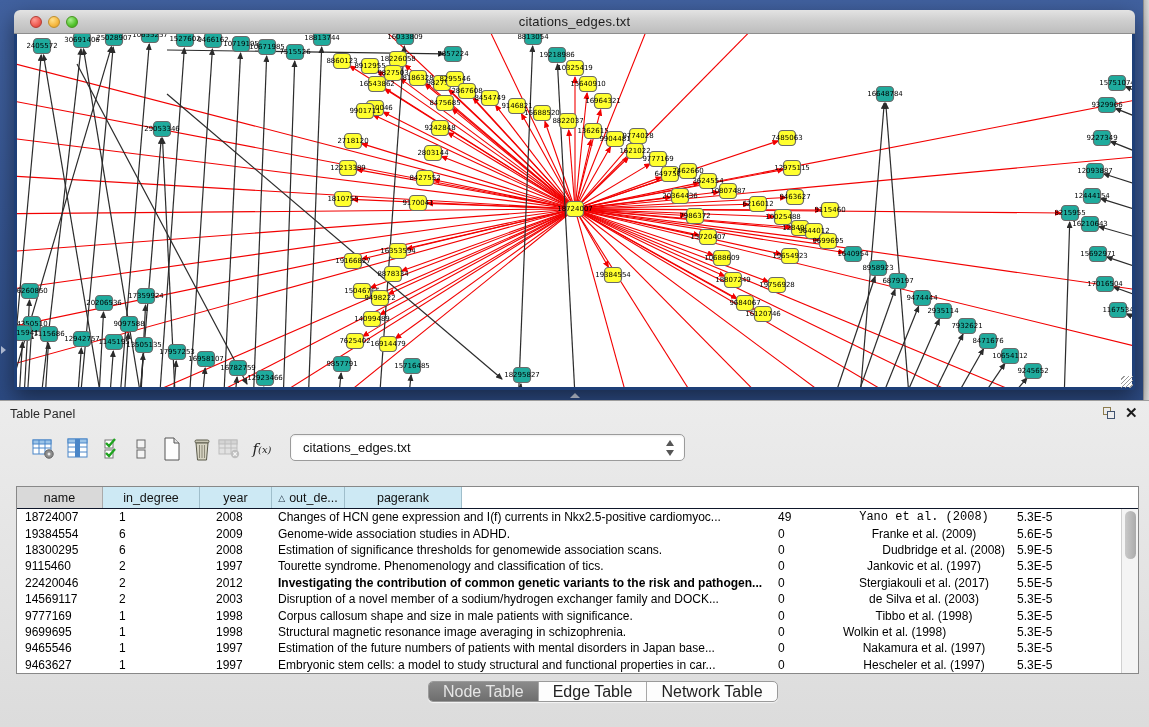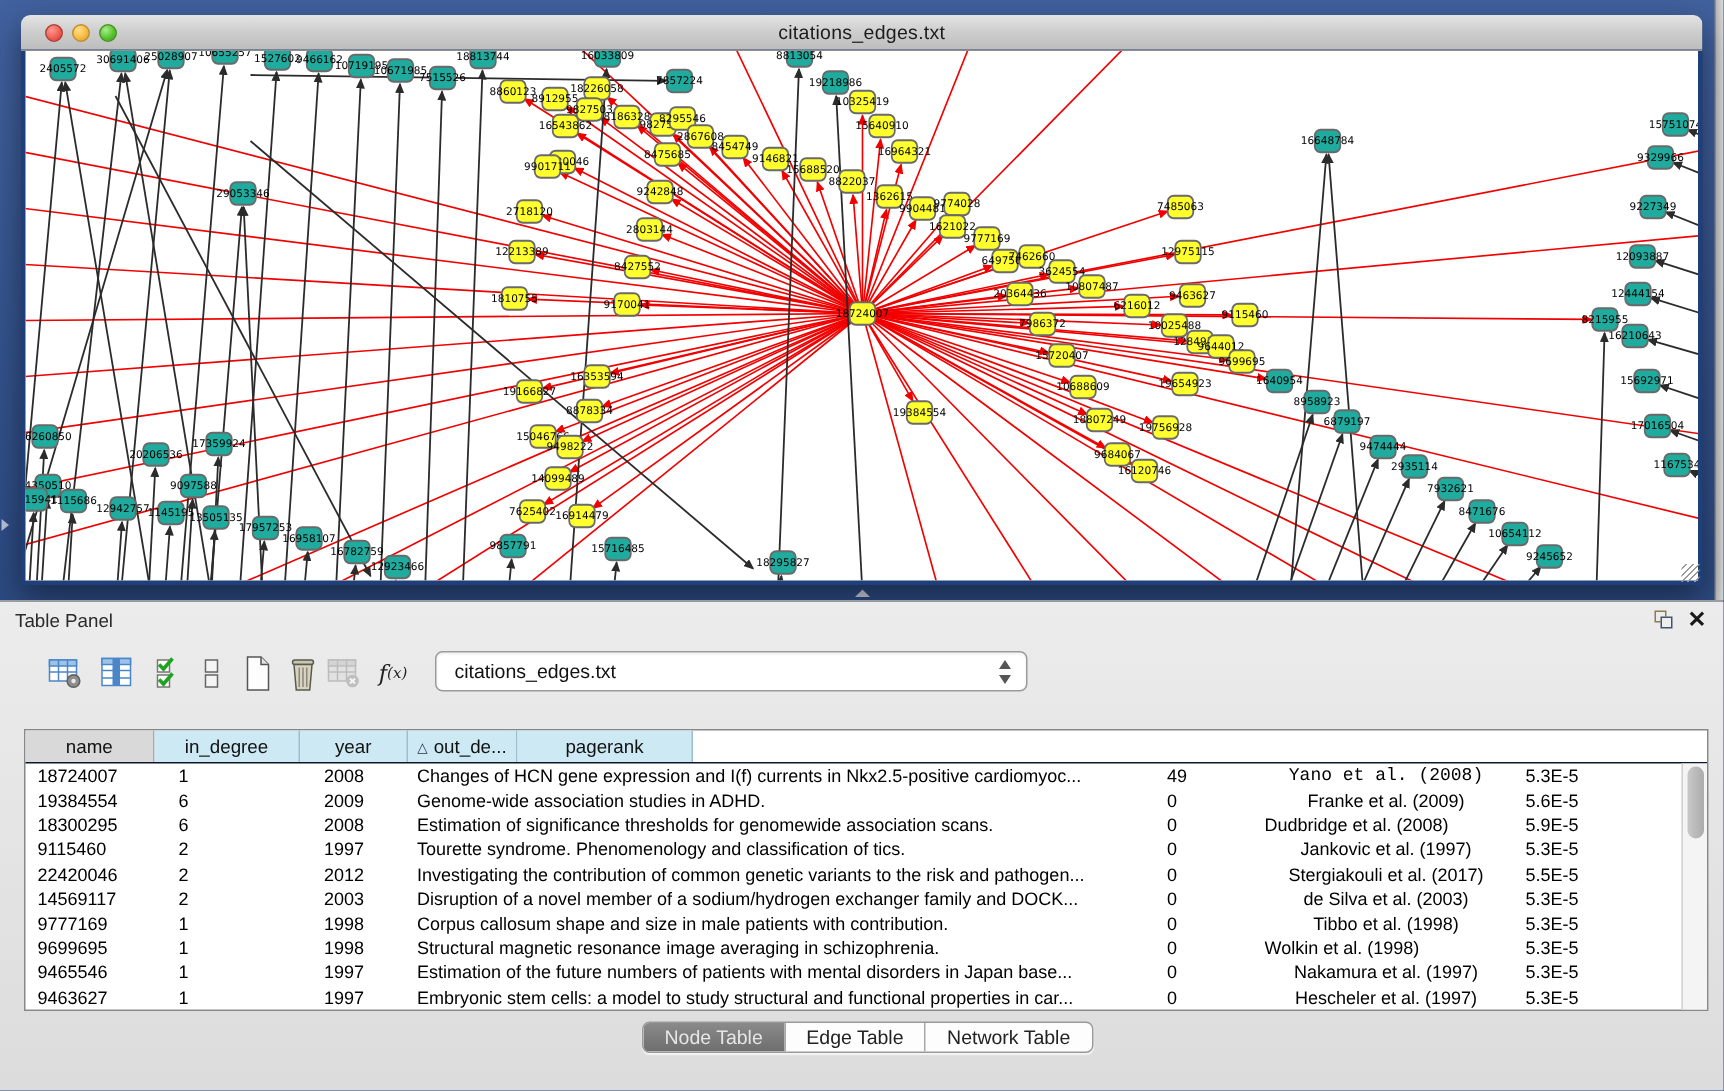--- a/index.html
+++ b/index.html
@@ -79,21 +79,21 @@
     background:#f4f4f4; border-left:1px solid #d0d0d0; }
   #vthumb { position:absolute; left:2.5px; top:2px; width:11px; height:48px;
     background:linear-gradient(90deg,#c9c9c9,#ababab); border-radius:6px; cursor:pointer; }
 
   
   #tabbar { left:0; top:279px; width:1149px; height:25px; }
   #segmented { position:absolute; left:428px; top:1px; height:21px; display:flex;
     border:1px solid #9a9a9a; border-radius:5px; overflow:hidden; background:#fdfdfd;
     box-shadow:0 1px 1px rgba(255,255,255,.7); }
   .seg { height:100%; display:flex; align-items:center; justify-content:center;
-    font-size:13px; color:#222; padding:0 14px; border-right:1px solid #a8a8a8; cursor:pointer; }
+    font-size:16px; color:#222; padding:0 14px; border-right:1px solid #a8a8a8; cursor:pointer; }
   .seg:last-child { border-right:none; }
   .seg.sel { background:linear-gradient(180deg,#8a8a8a,#6e6e6e); color:#e6e6e6; }
 
   
   #statusbar { left:0; top:304px; width:1149px; height:23px;
     background:linear-gradient(180deg,#ececec,#e0e0e0); border-top:1px solid #c2c2c2; }
   #memory-label { position:absolute; right:32px; top:5px; font-size:11.5px; color:#222; }
   #memory-dot { position:absolute; right:12px; top:4px; width:13px; height:13px; border-radius:50%;
     background:radial-gradient(circle at 35% 30%,#8fe080,#3db44a 65%,#2d8f39);
     border:1px solid #6f6f6f; }
@@ -852,55 +852,55 @@
           <div class="td" style="width: 73px; padding-left: 8px;">0</div>
           <div class="td" style="width: 162px; padding-left: 0px; text-align: center;">Franke et al. (2009)</div>
           <div class="td" style="width: 117px; padding-left: 12px;">5.6E-5</div>
         </div>
         <div class="tr">
           <div class="td" style="width: 86px; padding-left: 8px;">18300295</div>
           <div class="td" style="width: 97px; padding-left: 16px;">6</div>
           <div class="td" style="width: 72px; padding-left: 16px;">2008</div>
           <div class="td" style="width: 498px; padding-left: 6px;">Estimation of significance thresholds for genomewide association scans.</div>
           <div class="td" style="width: 73px; padding-left: 8px;">0</div>
-          <div class="td" style="width: 162px; padding-left: 0px; text-align: left;">Dudbridge et al. (2008)</div>
+          <div class="td" style="width: 162px; padding-left: 0px; text-align: right;">Dudbridge et al. (2008)</div>
           <div class="td" style="width: 117px; padding-left: 12px;">5.9E-5</div>
         </div>
         <div class="tr">
           <div class="td" style="width: 86px; padding-left: 8px;">9115460</div>
           <div class="td" style="width: 97px; padding-left: 16px;">2</div>
           <div class="td" style="width: 72px; padding-left: 16px;">1997</div>
           <div class="td" style="width: 498px; padding-left: 6px;">Tourette syndrome. Phenomenology and classification of tics.</div>
           <div class="td" style="width: 73px; padding-left: 8px;">0</div>
           <div class="td" style="width: 162px; padding-left: 0px; text-align: center;">Jankovic et al. (1997)</div>
           <div class="td" style="width: 117px; padding-left: 12px;">5.3E-5</div>
         </div>
         <div class="tr">
           <div class="td" style="width: 86px; padding-left: 8px;">22420046</div>
           <div class="td" style="width: 97px; padding-left: 16px;">2</div>
           <div class="td" style="width: 72px; padding-left: 16px;">2012</div>
-          <div class="td" style="width: 498px; padding-left: 6px;">Investigating the contribution of common genetic variants to the risk and pathogen...</div>
+          <div class="td" style="width: 498px; padding-left: 6px; font-weight: bold;">Investigating the contribution of common genetic variants to the risk and pathogen...</div>
           <div class="td" style="width: 73px; padding-left: 8px;">0</div>
           <div class="td" style="width: 162px; padding-left: 0px; text-align: center;">Stergiakouli et al. (2017)</div>
           <div class="td" style="width: 117px; padding-left: 12px;">5.5E-5</div>
         </div>
         <div class="tr">
           <div class="td" style="width: 86px; padding-left: 8px;">14569117</div>
           <div class="td" style="width: 97px; padding-left: 16px;">2</div>
           <div class="td" style="width: 72px; padding-left: 16px;">2003</div>
           <div class="td" style="width: 498px; padding-left: 6px;">Disruption of a novel member of a sodium/hydrogen exchanger family and DOCK...</div>
           <div class="td" style="width: 73px; padding-left: 8px;">0</div>
           <div class="td" style="width: 162px; padding-left: 0px; text-align: center;">de Silva et al. (2003)</div>
           <div class="td" style="width: 117px; padding-left: 12px;">5.3E-5</div>
         </div>
         <div class="tr">
           <div class="td" style="width: 86px; padding-left: 8px;">9777169</div>
           <div class="td" style="width: 97px; padding-left: 16px;">1</div>
           <div class="td" style="width: 72px; padding-left: 16px;">1998</div>
-          <div class="td" style="width: 498px; padding-left: 6px;">Corpus callosum shape and size in male patients with contribution.</div>
+          <div class="td" style="width: 498px; padding-left: 6px;">Corpus callosum shape and size in male patients with significance.</div>
           <div class="td" style="width: 73px; padding-left: 8px;">0</div>
           <div class="td" style="width: 162px; padding-left: 0px; text-align: center;">Tibbo et al. (1998)</div>
           <div class="td" style="width: 117px; padding-left: 12px;">5.3E-5</div>
         </div>
         <div class="tr">
           <div class="td" style="width: 86px; padding-left: 8px;">9699695</div>
           <div class="td" style="width: 97px; padding-left: 16px;">1</div>
           <div class="td" style="width: 72px; padding-left: 16px;">1998</div>
           <div class="td" style="width: 498px; padding-left: 6px;">Structural magnetic resonance image averaging in schizophrenia.</div>
           <div class="td" style="width: 73px; padding-left: 8px;">0</div>

